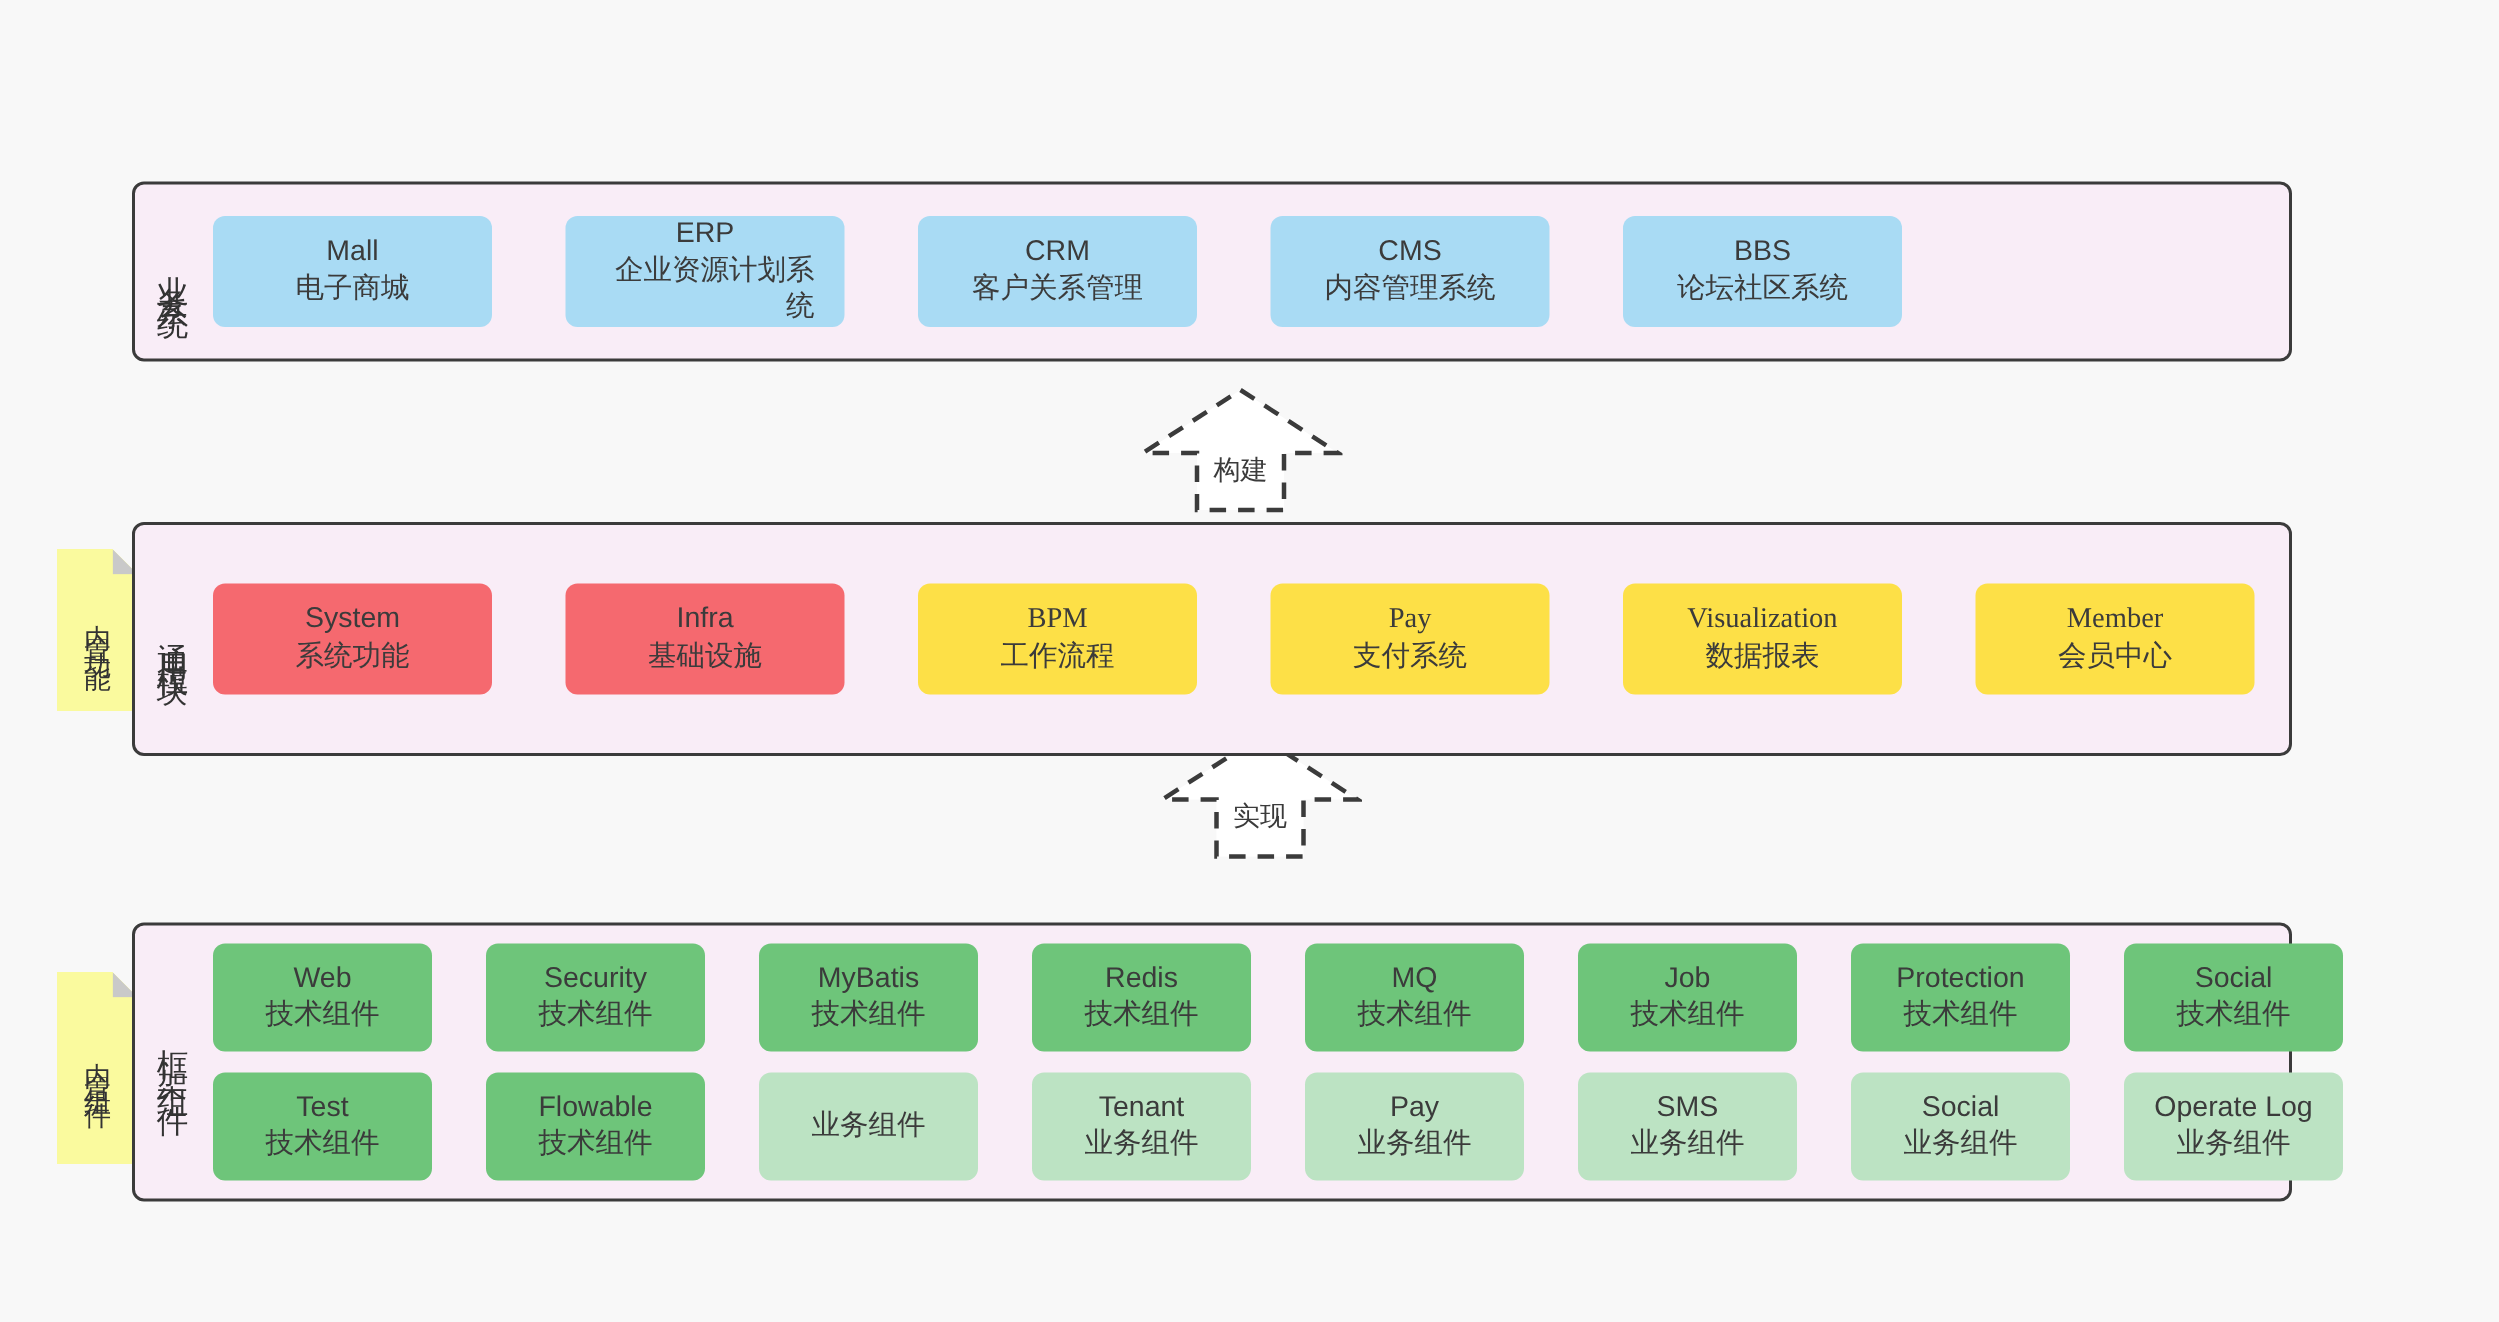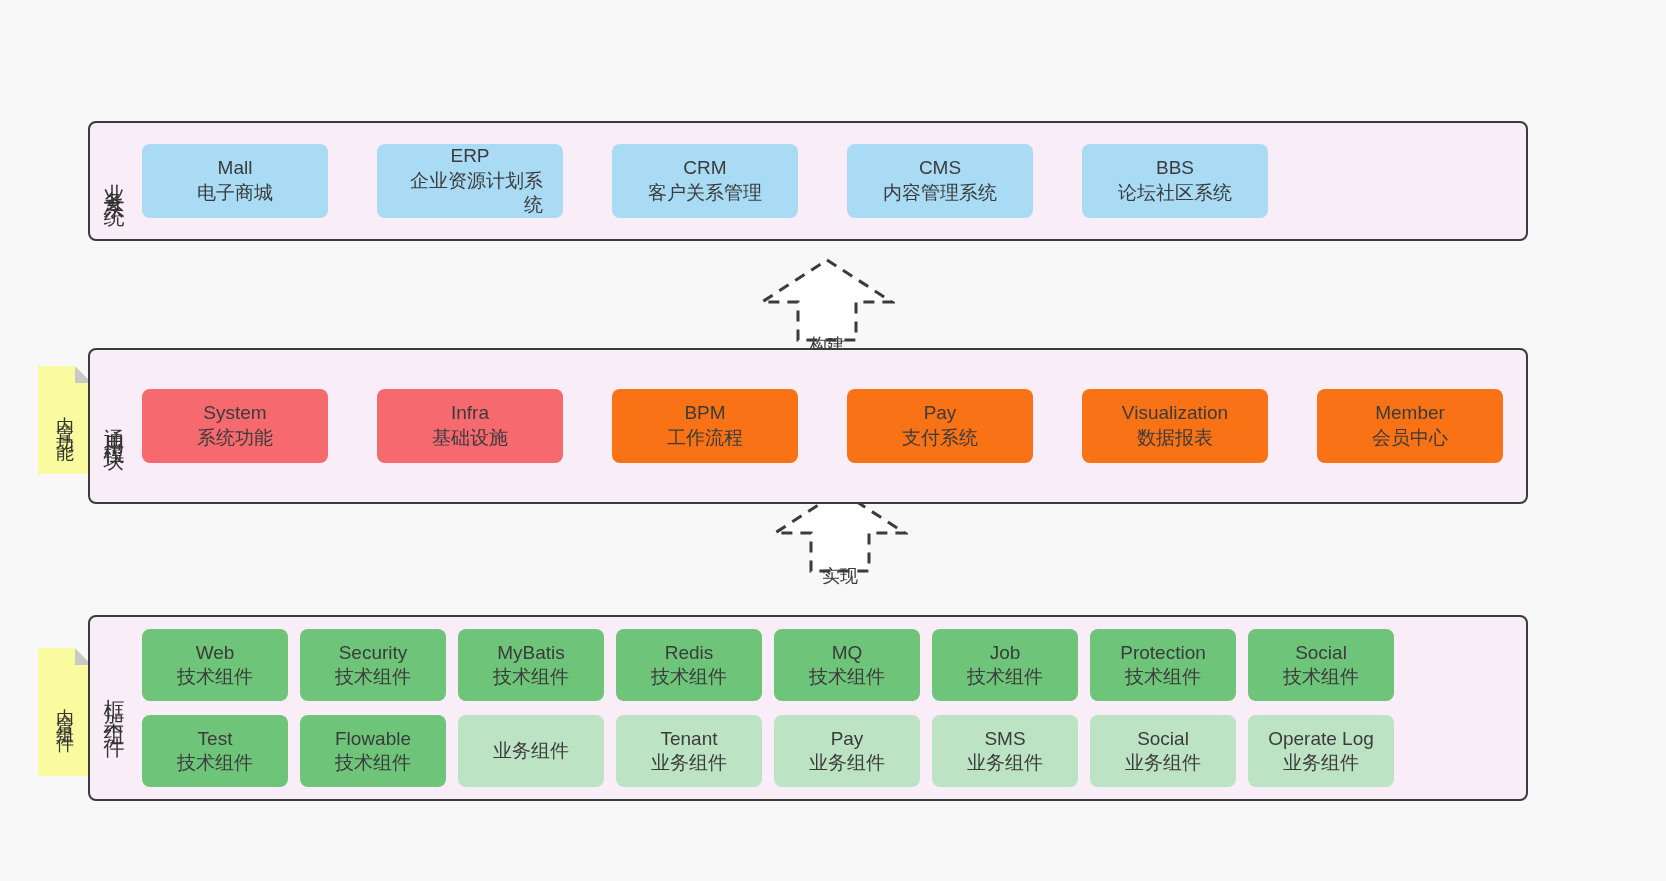--- a/index.html
+++ b/index.html
@@ -35,39 +35,39 @@
     letter-spacing:7px;
     color:#333;
     flex:0 0 auto;
     margin-right:17px;
   }
   #panel-components .vlabel{letter-spacing:13px;}
   .boxrow{display:flex;gap:49px;}
   .boxgrid{
     display:grid;
     grid-template-columns:repeat(8,146px);
-    gap:14px 12px;
+    gap:14px 36px;
   }
   .box{
     width:186px;height:74px;
     border-radius:8px;
     display:flex;
     flex-direction:column;
     align-items:center;
     justify-content:center;
     text-align:right;
     font-size:19px;
     line-height:1.3;
     padding:0 20px;
     box-sizing:border-box;
   }
   .boxgrid .box{width:146px;height:72px;line-height:1.25;}
   .blue{background:#a9dbf4;}
   .red{background:#f5696f;}
-  .pink{background:#f97316;}
+  .pink{background:#fde047;font-family:Liberation Serif, serif;}
   .green{background:#6ec57a;}
   .lgreen{background:#bce3c3;}
   .note{
     position:absolute;
     width:54px;
     background:#fafa9e;
     clip-path:polygon(0 0,calc(100% - 17px) 0,100% 17px,100% 100%,0 100%);
     display:flex;
     align-items:center;
     justify-content:center;
@@ -96,21 +96,20 @@
   #arrow-build{left:759px;top:257px;}
   #arrow-implement{left:772px;top:488px;}
   .arrow svg{display:block;}
   .arrow-label{
     position:absolute;
     left:0;top:44px;
     width:100%;
     text-align:center;
     font-size:18px;
     color:#3b3b3b;
-    margin-top:32px;
   }
 </style>
 </head>
 <body>
 
 <div class="note" id="note-modules">
   <span class="vlabel">内置功能</span>
 </div>
 <div class="note" id="note-components">
   <span class="vlabel">内置组件</span>

